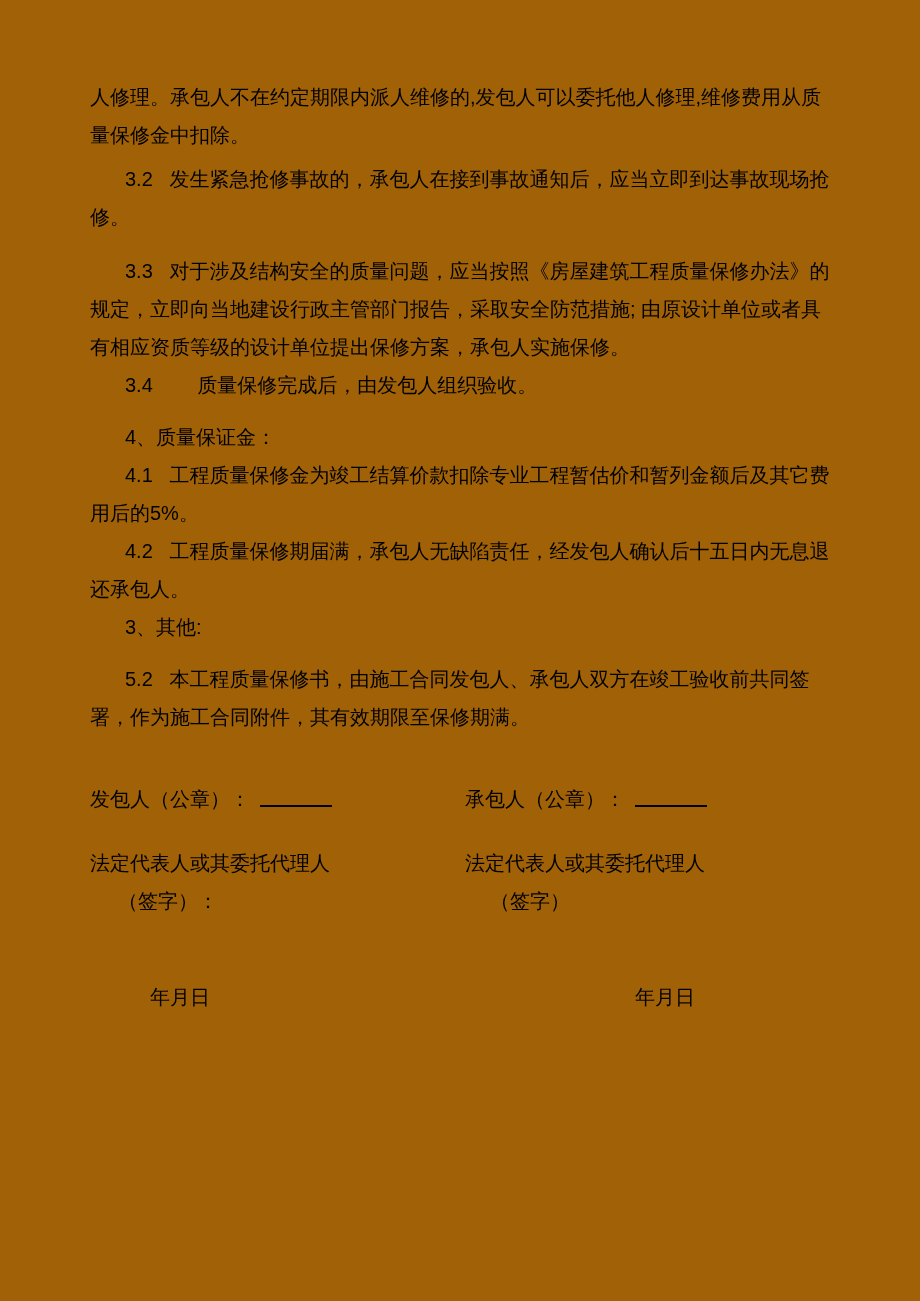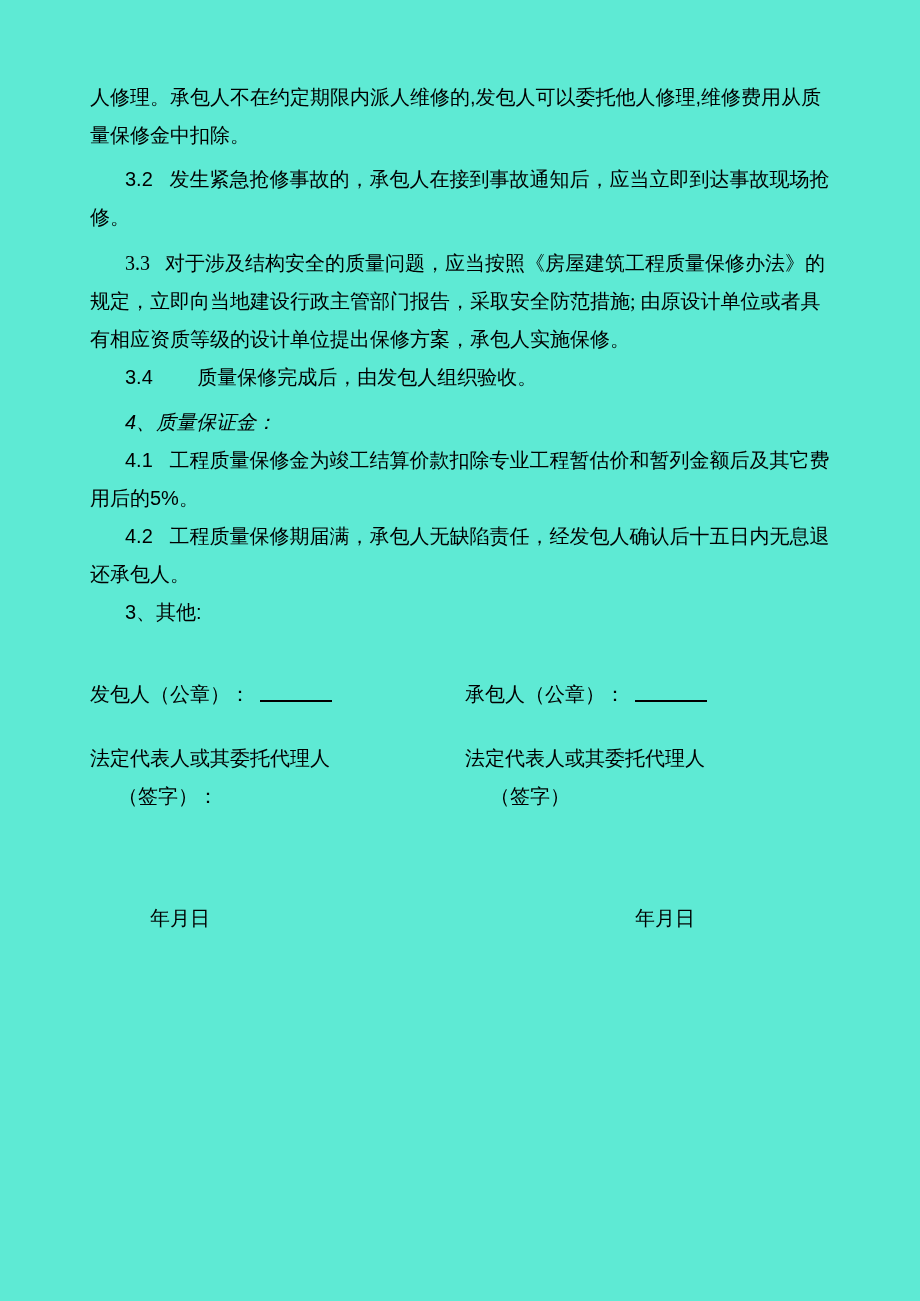--- a/index.html
+++ b/index.html
@@ -13,54 +13,54 @@
     font-family: "Liberation Sans", sans-serif;
     font-size: 20px;
     color: #000000;
     overflow: hidden;
   }
   .page {
     box-sizing: border-box;
     width: 920px;
     height: 1301px;
     padding: 78px 86px 0 90px;
-    background: #5eead4;
+    background: #a16207;
   }
   .para {
     margin: 0;
     line-height: 38px;
     text-indent: 35px;
     white-space: pre-wrap;
     word-break: break-all;
   }
   .noindent { text-indent: 0; }
   .mt6  { margin-top: 6px; }
-  .mt8  { margin-top: 7px; font-style: italic; }
-  .mt10 { margin-top: 8px; font-family: Liberation Serif, serif; }
+  .mt8  { margin-top: 14px; }
+  .mt10 { margin-top: 16px; }
   .mt12 { }
   .mt14 { margin-top: 14px; }
   .blank-value {
     display: inline-block;
     text-indent: 0;
     margin-left: 85px;
     padding: 0 4px 1px 4px;
     border-bottom: 1px solid #555555;
     line-height: 26px;
   }
   .sig-row {
     display: flex;
     line-height: 38px;
     white-space: pre-wrap;
   }
   .col-left  { flex: 0 0 375px; }
   .col-right { flex: 1 1 auto; }
   .seal-row { margin-top: 44px; }
   .rep-row  { margin-top: 26px; }
   .sign-row { margin-top: 0; }
-  .date-row { margin-top: 84px; }
+  .date-row { margin-top: 58px; }
   .blank-line {
     display: inline-block;
     width: 72px;
     height: 24px;
     margin-left: 10px;
     border-bottom: 2px solid #000000;
     vertical-align: -1px;
   }
   .indent-sign-left  { margin-left: 28px; }
   .indent-sign-right { margin-left: 25px; }
@@ -82,20 +82,21 @@
 
   <p class="para mt8">4、质量保证金：</p>
 
   <p class="para mt12">4.1   工程质量保修金为竣工结算价款扣除专业工程暂估价和暂列金额后及其它费用后的5%。</p>
 
   <p class="para">4.2   工程质量保修期届满，承包人无缺陷责任，经发包人确认后十五日内无息退还承包人。</p>
 
   <p class="para">3、其他:</p>
 
 
+  <p class="para mt14">5.2   本工程质量保修书，由施工合同发包人、承包人双方在竣工验收前共同签署，作为施工合同附件，其有效期限至保修期满。</p>
 
   <div class="sig-row seal-row">
     <div class="col-left"><span>发包人（公章）：</span><span class="blank-line"></span></div>
     <div class="col-right"><span>承包人（公章）：</span><span class="blank-line"></span></div>
   </div>
 
   <div class="sig-row rep-row">
     <div class="col-left">法定代表人或其委托代理人</div>
     <div class="col-right">法定代表人或其委托代理人</div>
   </div>

